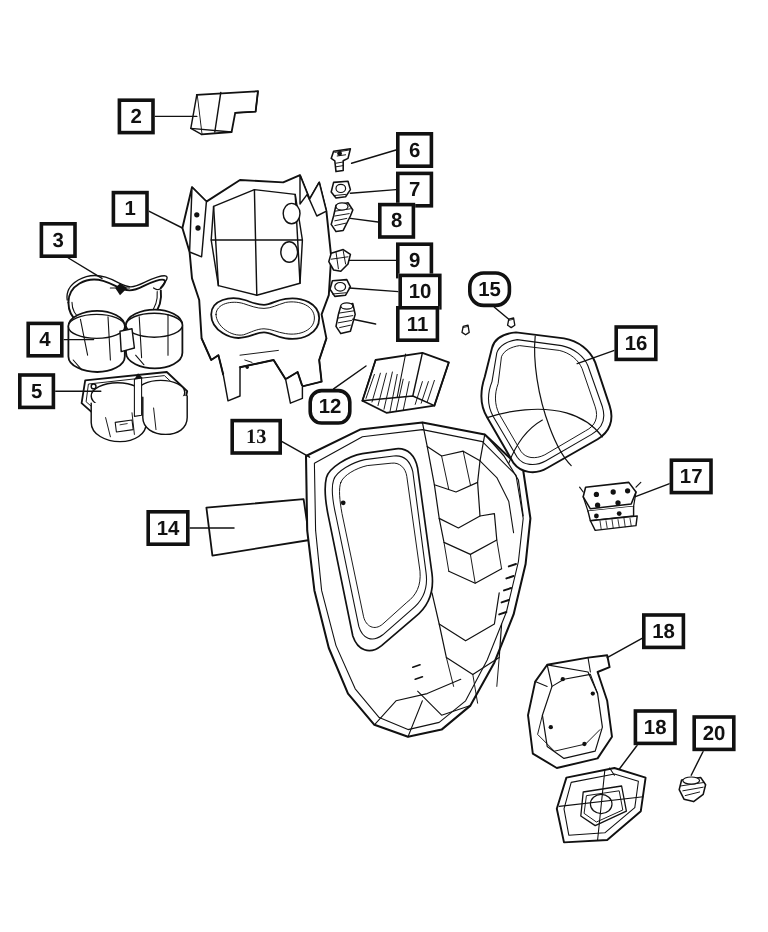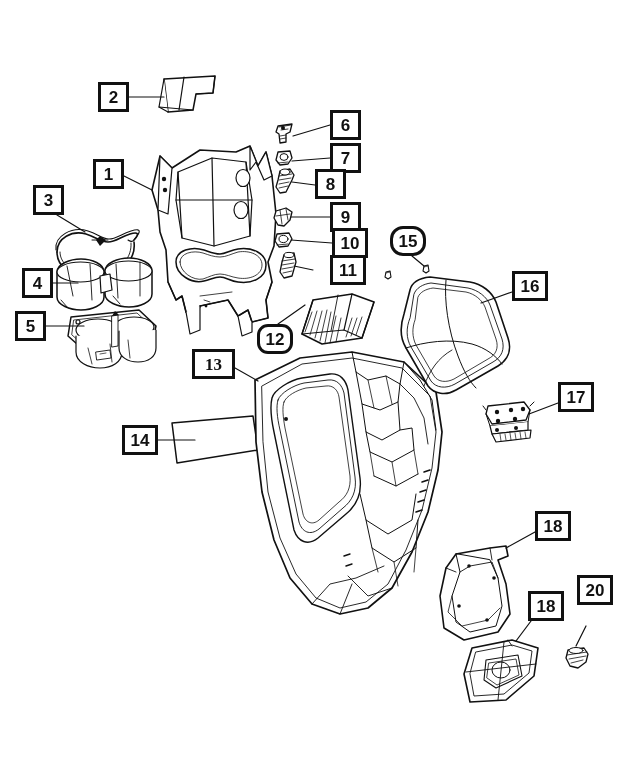--- a/index.html
+++ b/index.html
@@ -442,18 +442,18 @@
       </div>
     <div class="callout" style="left:558px;top:382px;width:36px;height:30px;">
       <span>17</span>
       </div>
     <div class="callout" style="left:535px;top:511px;width:36px;height:30px;">
       <span>18</span>
       </div>
     <div class="callout" style="left:528px;top:591px;width:36px;height:30px;">
       <span>18</span>
       </div>
-    <div class="callout" style="left:577px;top:575px;width:36px;height:30px;">
+    <div class="callout" style="left:577px;top:596px;width:36px;height:30px;">
       <span>20</span>
       </div>
   </div>
 
 </div>
 
 </body></html>

